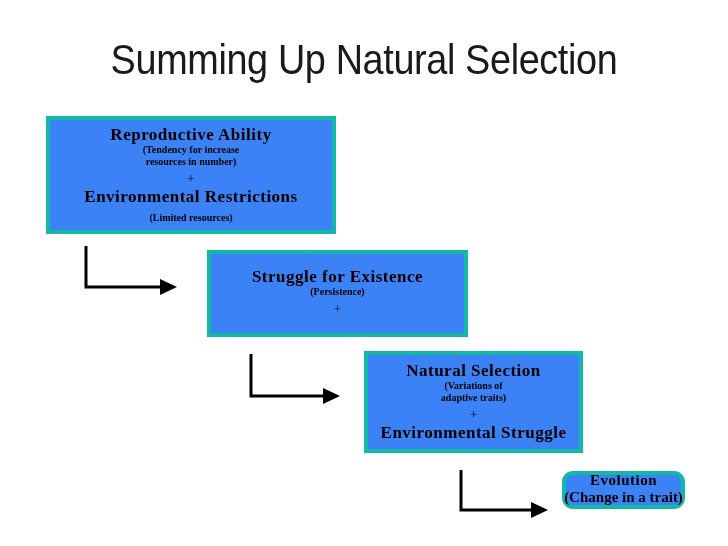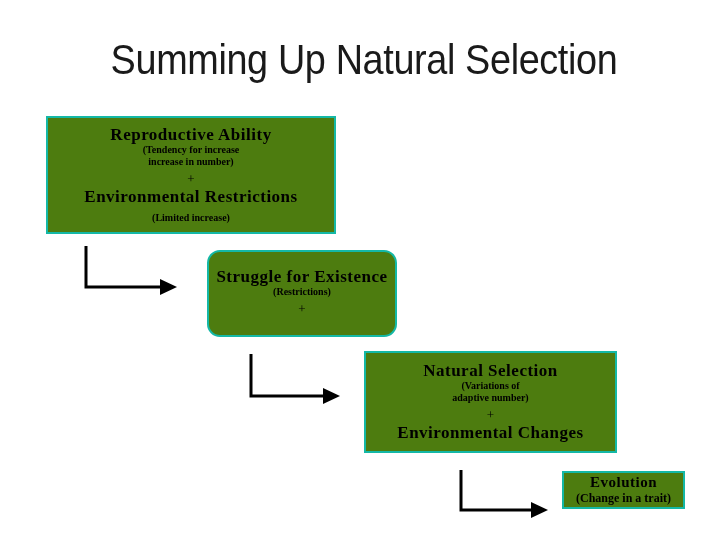--- a/index.html
+++ b/index.html
@@ -34,22 +34,22 @@
     letter-spacing: -0.4px;
     transform: scaleX(0.90);
     transform-origin: center center;
     white-space: nowrap;
   }
 
   
   .flow-box {
     position: absolute;
     box-sizing: border-box;
-    border: 2px solid #14b8a6;
-    background: #4d7c0f;
+    border: 4px solid #14b8a6;
+    background: #3b82f6;
     text-align: center;
     color: #000000;
     display: flex;
     flex-direction: column;
     align-items: center;
     justify-content: center;
     font-family: "Liberation Serif", serif;
   }
   .box-head {
     font-weight: bold;
@@ -79,49 +79,49 @@
     padding: 3px 4px;
   }
   #box-reproductive-environmental .box-head { font-size: 17px; }
   #box-reproductive-environmental .box-plus { margin: 4px 0 3px; }
   #box-reproductive-environmental .head-2 { margin-bottom: 6px; }
 
   
   #box-struggle-heritable {
     left: 207px;
     top: 250px;
-    width: 190px;
+    width: 261px;
     height: 87px;
     padding: 2px 4px;
-    border-radius: 13px;
   }
   #box-struggle-heritable .box-head { font-size: 17px; }
   #box-struggle-heritable .box-plus { margin: 5px 0 4px; }
 
   
   #box-natural-environmental {
     left: 364px;
     top: 351px;
-    width: 253px;
+    width: 219px;
     height: 102px;
     padding: 2px 4px;
   }
   #box-natural-environmental .box-head { font-size: 17px; }
   #box-natural-environmental .box-plus { margin: 4px 0 3px; }
 
   
   #box-evolution {
     left: 562px;
     top: 471px;
     width: 123px;
     height: 38px;
     padding: 1px 3px;
+    border-radius: 11px;
   }
   #box-evolution .box-head { font-size: 15px; }
-  #box-evolution .box-sub { font-size: 12px; }
+  #box-evolution .box-sub { font-size: 15px; }
 
   
   .connector {
     position: absolute;
     overflow: visible;
   }
   .connector path,
   .connector polygon {
     fill: #000000;
     stroke: #000000;
@@ -141,48 +141,48 @@
 </head>
 <body>
 
 <div id="slide">
 
   <div id="slide-title">Summing Up Natural Selection</div>
 
   <div class="flow-box" id="box-reproductive-environmental">
     <div class="box-head head-1">Reproductive Ability</div>
     <div class="box-sub">(Tendency for increase</div>
-    <div class="box-sub">increase in number)</div>
+    <div class="box-sub">resources in number)</div>
     <div class="box-plus">+</div>
     <div class="box-head head-2">Environmental Restrictions</div>
-    <div class="box-sub">(Limited increase)</div>
+    <div class="box-sub">(Limited resources)</div>
   </div>
 
   <svg class="connector" id="connector-1" width="110" height="56" viewBox="0 0 110 56">
     <path d="M 8 4 L 8 45 L 86 45"></path>
     <polygon points="82,37 99,45 82,53"></polygon>
   </svg>
 
   <div class="flow-box" id="box-struggle-heritable">
     <div class="box-head head-1">Struggle for Existence</div>
-    <div class="box-sub">(Restrictions)</div>
+    <div class="box-sub">(Persistence)</div>
     <div class="box-plus">+</div>
   </div>
 
   <svg class="connector" id="connector-2" width="115" height="58" viewBox="0 0 115 58">
     <path d="M 8 4 L 8 46 L 84 46"></path>
     <polygon points="80,38 97,46 80,54"></polygon>
   </svg>
 
   <div class="flow-box" id="box-natural-environmental">
     <div class="box-head head-1">Natural Selection</div>
     <div class="box-sub">(Variations of</div>
-    <div class="box-sub">adaptive number)</div>
+    <div class="box-sub">adaptive traits)</div>
     <div class="box-plus">+</div>
-    <div class="box-head head-2">Environmental Changes</div>
+    <div class="box-head head-2">Environmental Struggle</div>
   </div>
 
   <svg class="connector" id="connector-3" width="115" height="58" viewBox="0 0 115 58">
     <path d="M 8 4 L 8 44 L 82 44"></path>
     <polygon points="78,36 95,44 78,52"></polygon>
   </svg>
 
   <div class="flow-box" id="box-evolution">
     <div class="box-head head-1">Evolution</div>
     <div class="box-sub">(Change in a trait)</div>

